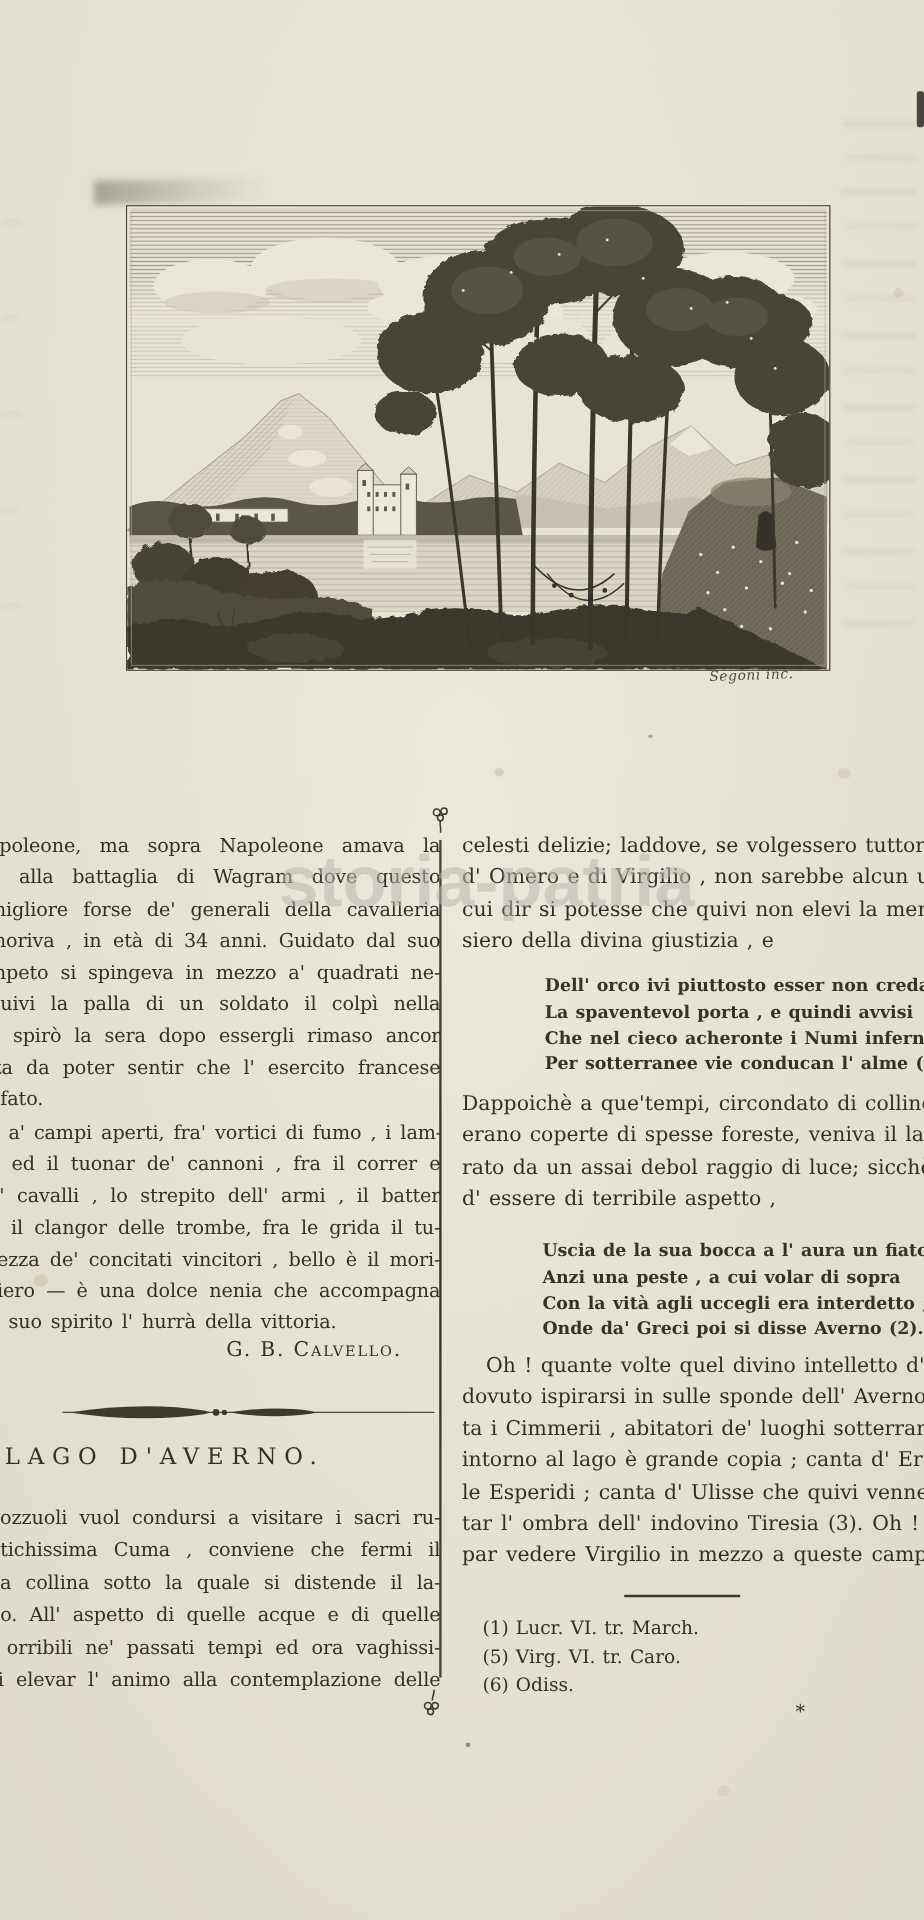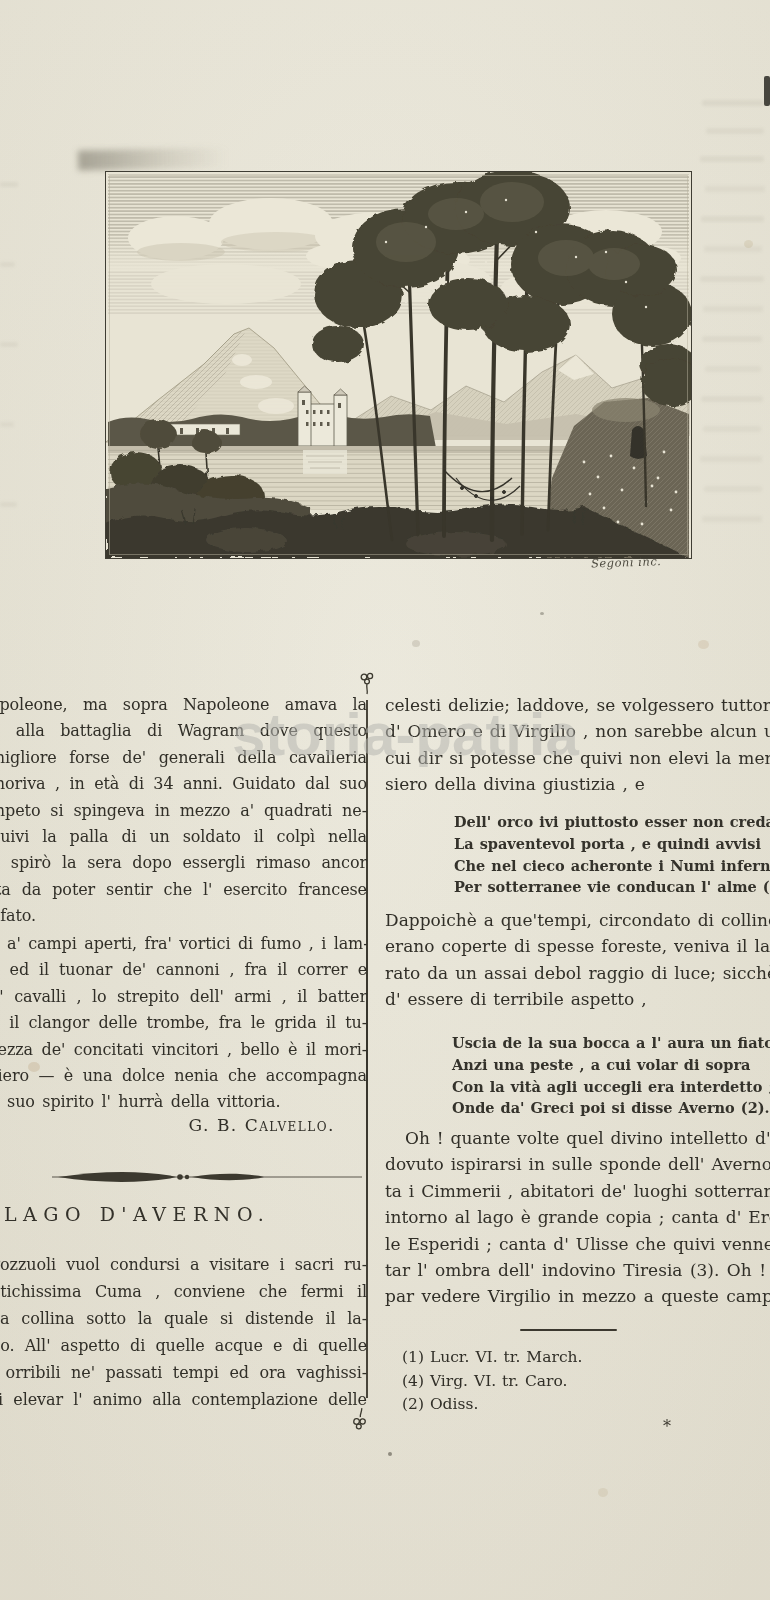--- a/index.html
+++ b/index.html
@@ -348,22 +348,22 @@
       <div class="line">ta i Cimmerii , abitatori de' luoghi sotterranii , c</div>
       <div class="line">intorno al lago è grande copia ; canta d' Ercole e</div>
       <div class="line">le Esperidi ; canta d' Ulisse che quivi venne a co</div>
       <div class="line">tar l' ombra dell' indovino Tiresia (3). Oh ! c</div>
       <div class="line">par vedere Virgilio in mezzo a queste campa</div>
     </div>
 
   <div class="abs footnote-rule"></div>
   <div class="abs footnotes">
       <div class="line">(1) Lucr. VI. tr. March.</div>
-      <div class="line">(4) Virg. VI. tr. Caro.</div>
-      <div class="line">(2) Odiss.</div>
+      <div class="line">(5) Virg. VI. tr. Caro.</div>
+      <div class="line">(6) Odiss.</div>
     </div>
   <div class="abs footnote-star">*</div>
 
   <div class="abs watermark">storia-patria</div>
 
   <div class="abs nub"></div>
   <div class="abs ghost" style="left:702px;top:100px;width:62px;height:6px;opacity:.16"></div>
   <div class="abs ghost" style="left:706px;top:128px;width:58px;height:6px;opacity:.14"></div>
   <div class="abs ghost" style="left:700px;top:156px;width:64px;height:6px;opacity:.15"></div>
   <div class="abs ghost" style="left:705px;top:186px;width:60px;height:6px;opacity:.13"></div>

